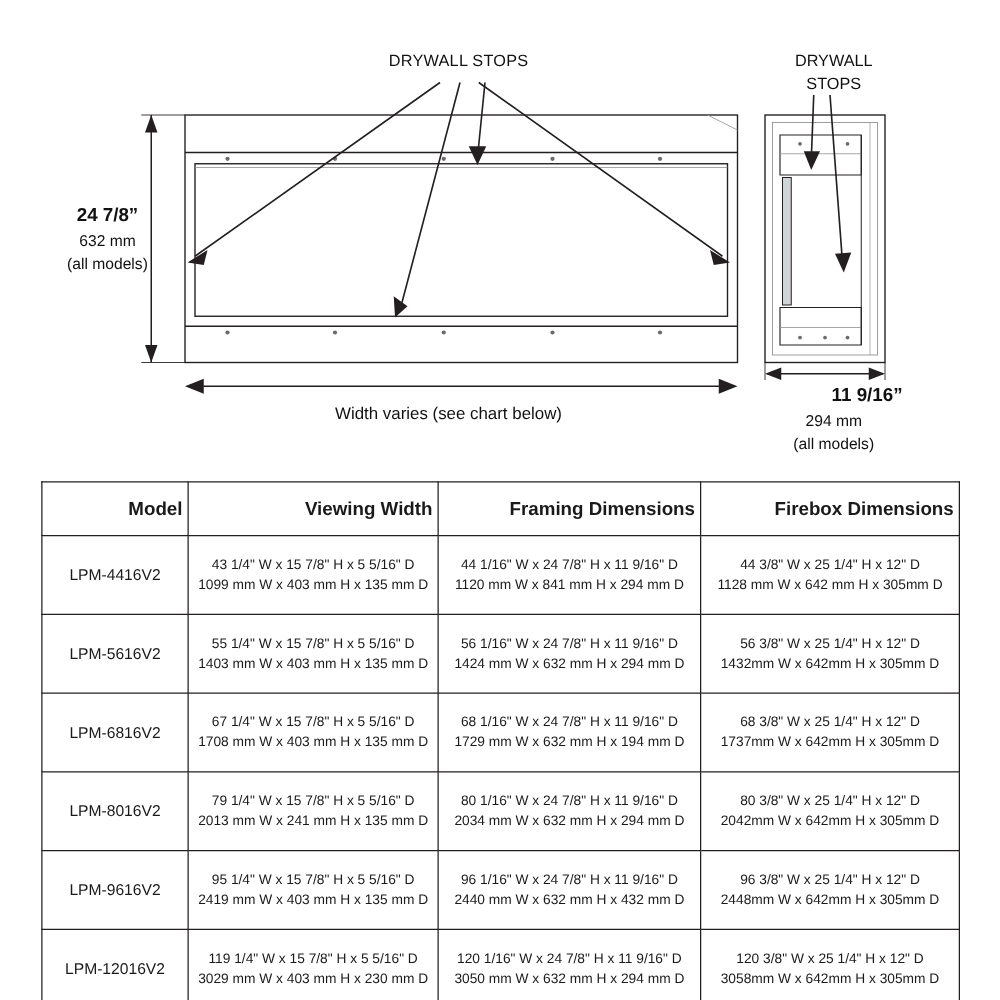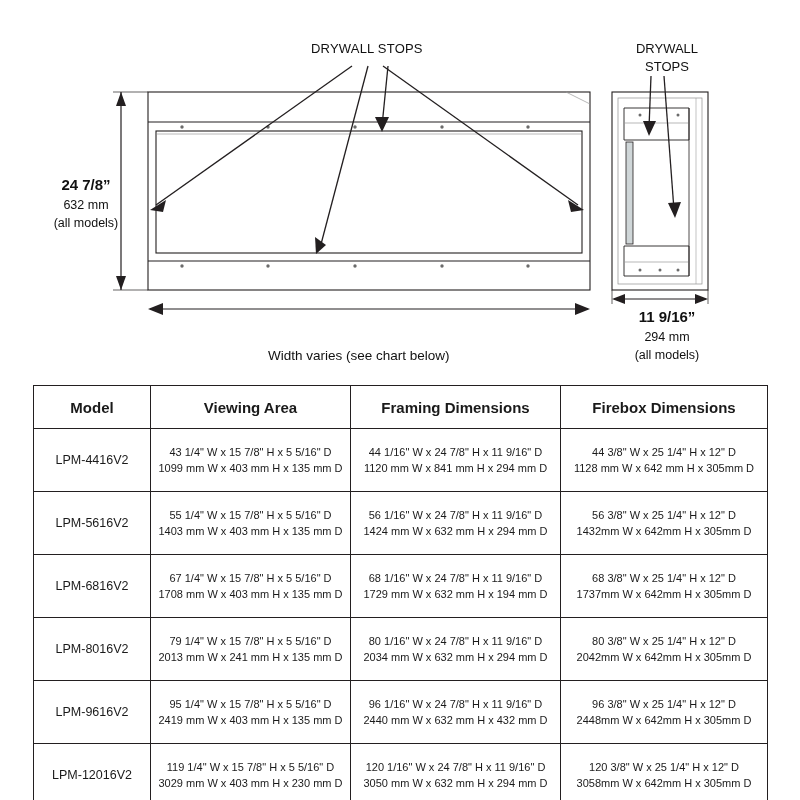--- a/index.html
+++ b/index.html
@@ -58,50 +58,50 @@
     top: 40px;
     font-size: 13px;
     text-align: center;
     width: 92px;
     white-space: normal;
     line-height: 1.35;
   }
 
   #label-height {
     left: 40px;
-    top: 174px;
+    top: 162px;
     width: 92px;
     text-align: center;
     line-height: 1.45;
   }
   #label-height .big {
     font-weight: bold;
     font-size: 15px;
   }
   #label-height .sub {
     font-size: 12.5px;
   }
 
   #label-width {
     left: 268px;
     top: 322px;
     font-size: 13.5px;
-    margin-top: 25px;
   }
 
   #label-depth {
     left: 612px;
     top: 306px;
     width: 110px;
     text-align: center;
     line-height: 1.45;
   }
   #label-depth .big {
     font-weight: bold;
     font-size: 15px;
+    text-align: right;
   }
   #label-depth .sub {
     font-size: 12.5px;
   }
 
   
   #spec-table {
     position: absolute;
     left: 33px;
     top: 385px;
@@ -113,20 +113,21 @@
   #spec-table td {
     border: 1px solid #231f20;
     text-align: center;
     vertical-align: middle;
   }
   #spec-table th {
     font-size: 15px;
     font-weight: bold;
     height: 38px;
     padding: 2px 4px;
+    text-align: right;
   }
   #spec-table td {
     height: 54px;
     padding: 4px 4px;
   }
   #spec-table td.model {
     font-size: 12.5px;
   }
   .cell-line {
     font-size: 11px;
@@ -274,21 +275,21 @@
   <table id="spec-table">
     <colgroup>
       <col class="c-model">
         <col class="c-view">
         <col class="c-fire">
         <col class="c-frame">
     </colgroup>
     <thead>
       <tr>
         <th>Model</th>
-        <th>Viewing Area</th>
+        <th>Viewing Width</th>
         <th>Framing Dimensions</th>
         <th>Firebox Dimensions</th>
       </tr>
     </thead>
     <tbody>
       <tr>
         <td class="model">LPM-4416V2</td>
         <td>
           <div class="cell-line">43 1/4" W x 15 7/8" H x 5 5/16" D</div>
           <div class="cell-line">1099 mm W x 403 mm H x 135 mm D</div>

